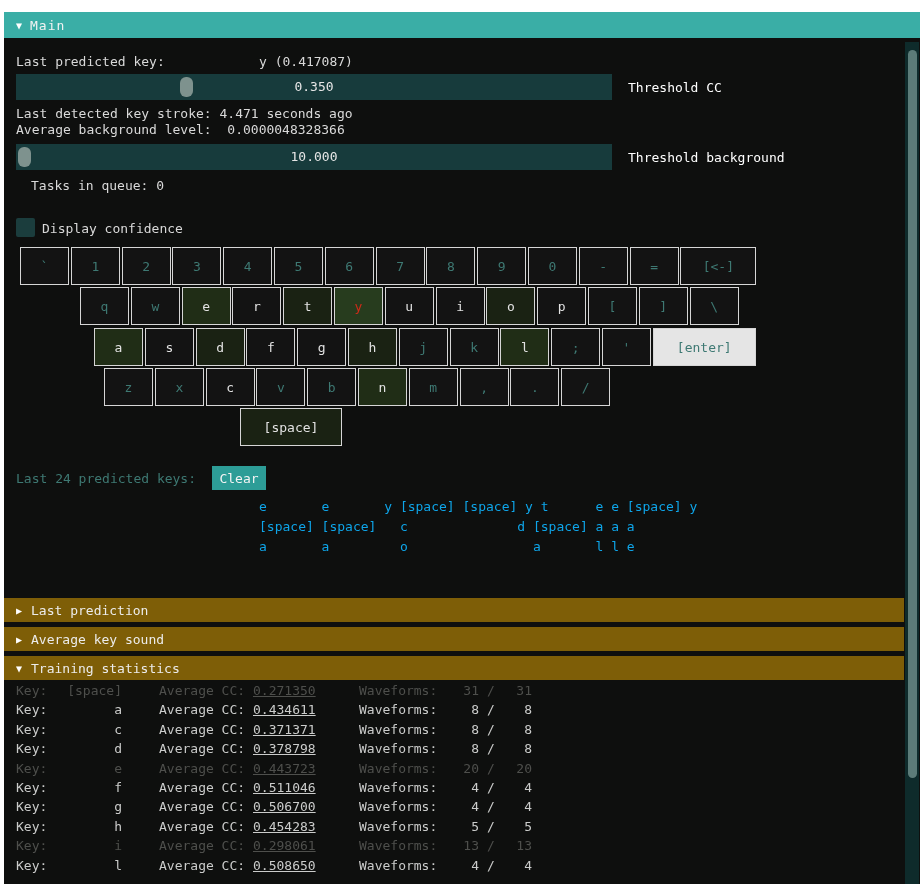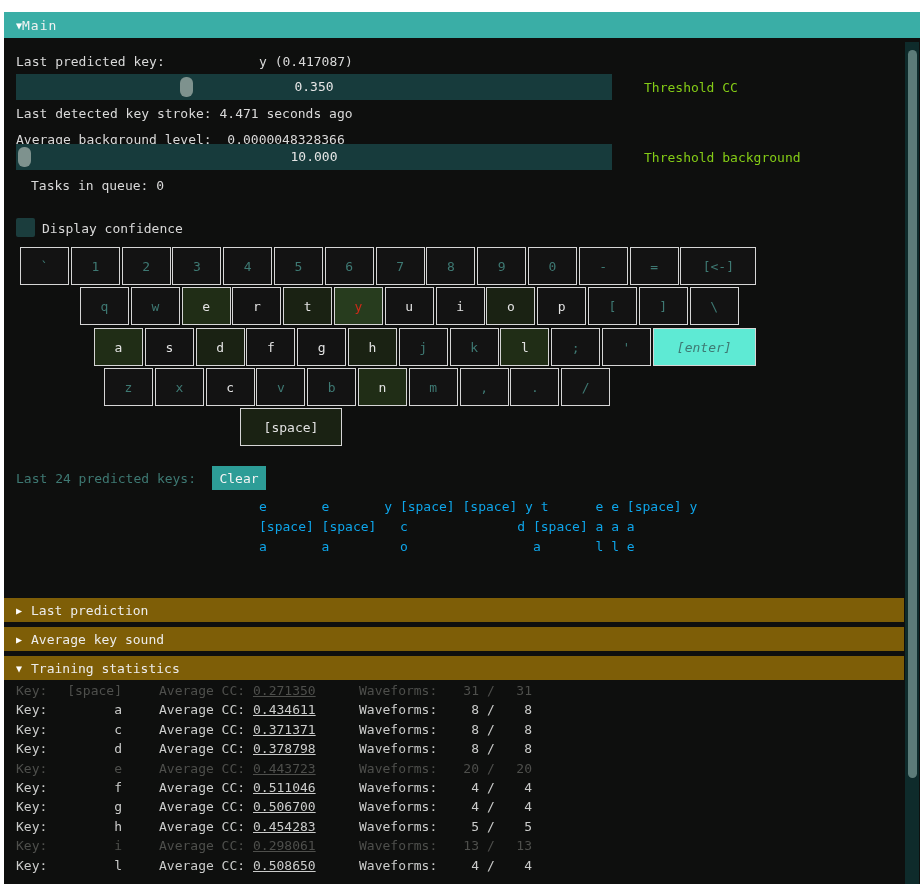--- a/index.html
+++ b/index.html
@@ -2,27 +2,27 @@
 <html><head>
 <meta charset="utf-8">
 <style>
   html,body{margin:0;padding:0;background:#ffffff;}
   body{width:920px;height:884px;position:relative;overflow:hidden;
        font-family:"DejaVu Sans Mono","Liberation Mono",monospace;font-size:13px;}
   .window{position:absolute;left:4px;top:12px;width:916px;height:872px;background:#0e0f0e;}
   .titlebar{position:absolute;left:0;top:0;width:100%;height:26px;background:#3aaea6;
             color:#f2f2f2;display:flex;align-items:center;}
   .titlebar .arrow{margin-left:12px;font-size:10px;color:#ffffff;}
-  .titlebar .tlabel{letter-spacing:1px;}
+  .titlebar .tlabel{margin-left:8px;letter-spacing:1px;}
   .txt{position:absolute;color:#d9d9d9;white-space:pre;}
   .dimteal{color:#3e7973;}
   .slider{position:absolute;left:12px;width:596px;height:26px;background:#173b3c;}
   .slider .grab{position:absolute;top:3px;width:13px;height:20px;background:#7e928e;border-radius:6px;}
   .slider .sval{position:absolute;left:0;top:5px;width:100%;text-align:center;color:#e6e6e6;}
-  .slabel{position:absolute;left:640px;color:#84cc16;white-space:pre;}
+  .slabel{position:absolute;left:624px;color:#ffffff;white-space:pre;}
   .checkbox{position:absolute;left:12px;top:206px;width:19px;height:19px;background:#1b3d3d;border-radius:2px;}
   .krow{position:absolute;display:flex;}
   .key{height:36px;border:1.5px solid #d6d6d6;margin-right:1.8px;box-sizing:content-box;
        display:flex;align-items:center;justify-content:center;white-space:pre;}
   .clearbtn{position:absolute;left:208px;top:454px;width:54px;height:24px;background:#2d9d97;
             color:#f4f4f4;display:flex;align-items:center;justify-content:center;}
   .predrow{position:absolute;left:255px;margin:0;color:#0ea5e9;font:inherit;white-space:pre;}
   .section{position:absolute;left:0;width:900px;height:24px;background:#7e5e07;color:#ececec;
            display:flex;align-items:center;}
   .section .arrow{margin-left:12px;font-size:10px;color:#ffffff;}
@@ -49,21 +49,21 @@
   <div class="txt" style="left:12px;top:42px;">Last predicted key:</div>
   <div class="txt" style="left:255px;top:42px;">y (0.417087)</div>
 
   <div class="slider" style="top:62px;">
     <div class="grab" id="grab-cc" style="left: 163.823px;"></div>
     <div class="sval">0.350</div>
   </div>
   <div class="slabel" style="top:68px;">Threshold CC</div>
 
   <div class="txt" style="left:12px;top:94px;">Last detected key stroke: 4.471 seconds ago</div>
-  <div class="txt" style="left:12px;top:120px;text-decoration:underline;">Average background level:  0.0000048328366</div>
+  <div class="txt" style="left:12px;top:110px;">Average background level:  0.0000048328366</div>
 
   <div class="slider" style="top:132px;">
     <div class="grab" id="grab-bg" style="left: 1.749px;"></div>
     <div class="sval">10.000</div>
   </div>
   <div class="slabel" style="top:138px;">Threshold background</div>
 
   <div class="txt" style="left:27px;top:166px;">Tasks in queue: 0</div>
 
   <div class="checkbox"></div>
@@ -106,21 +106,21 @@
         <div class="key" style="width: 47px; background: rgb(19, 19, 19); color: rgb(226, 226, 226);">s</div>
         <div class="key" style="width: 47px; background: rgb(26, 34, 19); color: rgb(226, 226, 226);">d</div>
         <div class="key" style="width: 47px; background: rgb(19, 19, 19); color: rgb(226, 226, 226);">f</div>
         <div class="key" style="width: 47px; background: rgb(19, 19, 19); color: rgb(226, 226, 226);">g</div>
         <div class="key" style="width: 47px; background: rgb(26, 34, 19); color: rgb(226, 226, 226);">h</div>
         <div class="key" style="width: 47px; background: rgb(19, 19, 19); color: rgb(62, 121, 115);">j</div>
         <div class="key" style="width: 47px; background: rgb(19, 19, 19); color: rgb(62, 121, 115);">k</div>
         <div class="key" style="width: 47px; background: rgb(32, 45, 22); color: rgb(226, 226, 226);">l</div>
         <div class="key" style="width: 47px; background: rgb(19, 19, 19); color: rgb(62, 121, 115);">;</div>
         <div class="key" style="width: 47px; background: rgb(19, 19, 19); color: rgb(62, 121, 115);">'</div>
-        <div class="key" style="width: 101px; background: #5eead4; color: rgb(62, 121, 115); font-style: italic;">[enter]</div>
+        <div class="key" style="width: 101px; background: #e5e5e5; color: rgb(62, 121, 115);">[enter]</div>
       </div>
       <div class="krow" style="left: 100px; top: 356px;">
         <div class="key" style="width: 47px; background: rgb(19, 19, 19); color: rgb(62, 121, 115);">z</div>
         <div class="key" style="width: 47px; background: rgb(19, 19, 19); color: rgb(62, 121, 115);">x</div>
         <div class="key" style="width: 47px; background: rgb(19, 19, 19); color: rgb(226, 226, 226);">c</div>
         <div class="key" style="width: 47px; background: rgb(19, 19, 19); color: rgb(62, 121, 115);">v</div>
         <div class="key" style="width: 47px; background: rgb(19, 19, 19); color: rgb(62, 121, 115);">b</div>
         <div class="key" style="width: 47px; background: rgb(32, 45, 22); color: rgb(226, 226, 226);">n</div>
         <div class="key" style="width: 47px; background: rgb(19, 19, 19); color: rgb(62, 121, 115);">m</div>
         <div class="key" style="width: 47px; background: rgb(19, 19, 19); color: rgb(62, 121, 115);">,</div>

